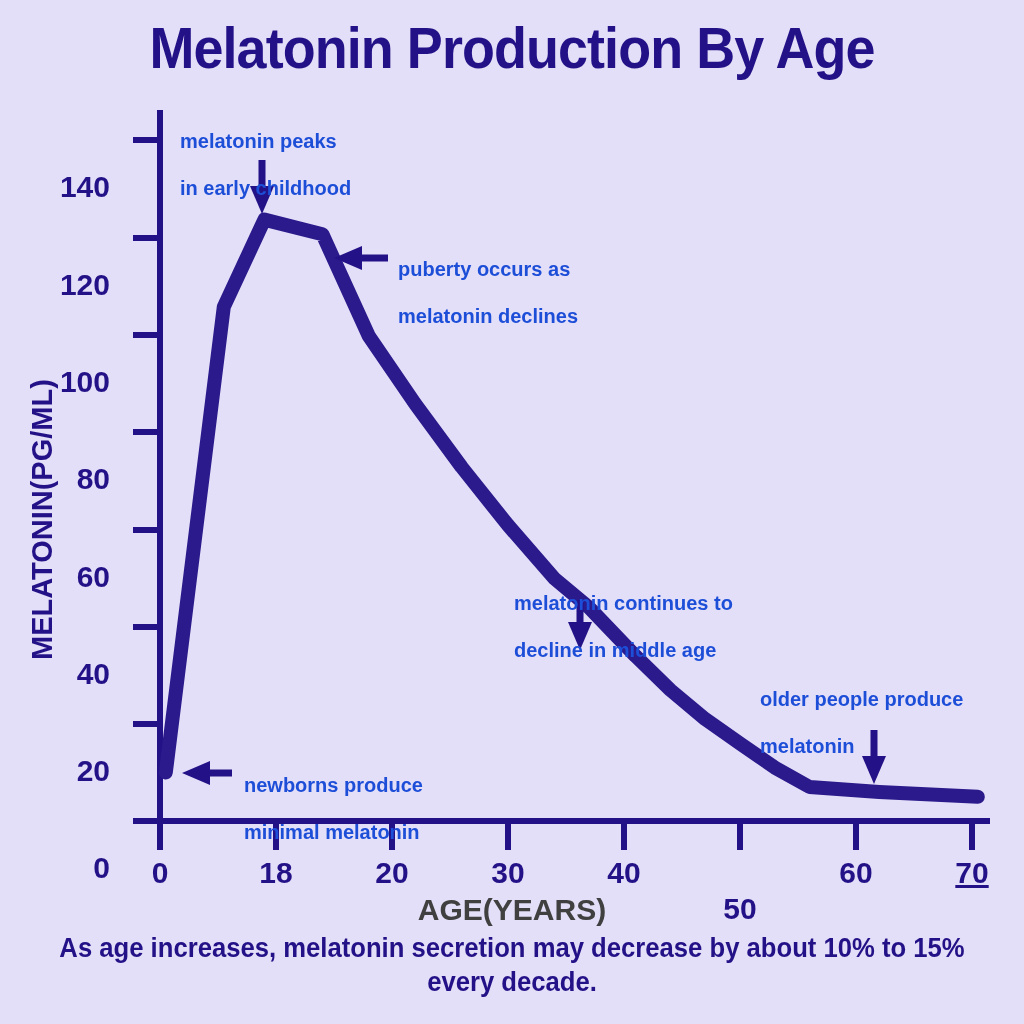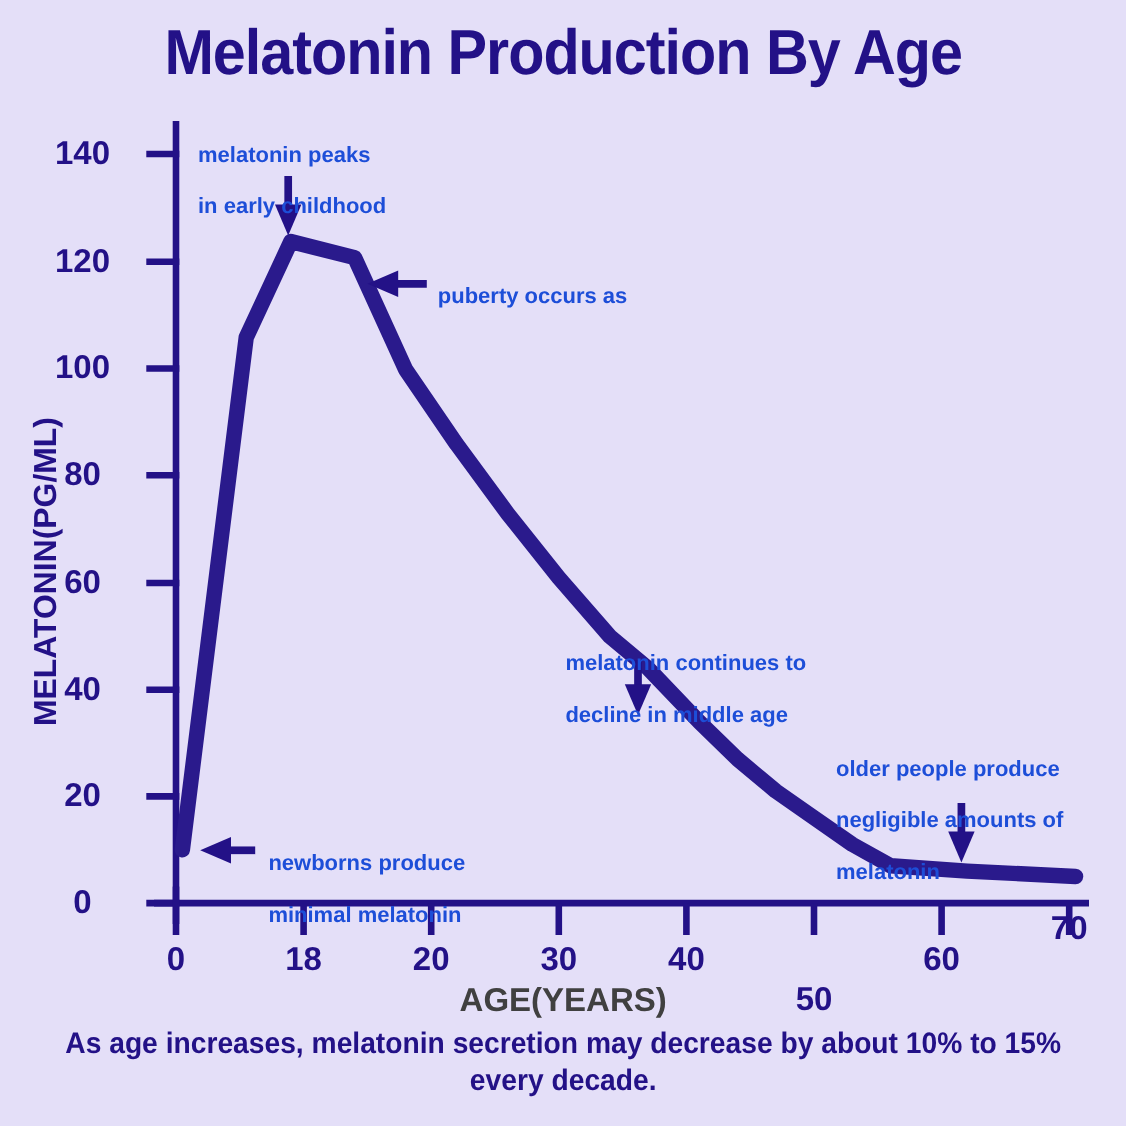--- a/index.html
+++ b/index.html
@@ -74,22 +74,23 @@
     font-size: 30px;
     font-weight: bold;
   }
   .tick-label {
     position: absolute;
     color: #231187;
     font-weight: bold;
     font-size: 30px;
   }
   .ytick-label {
-    text-align: center;
+    text-align: right;
     transform: translateY(-50%);
+    margin-top: 47px;
   }
   .xtick-label {
     text-align: center;
     transform: translateX(-50%);
   }
   .annot {
     position: absolute;
     color: #1d4ed8;
     font-size: 20px;
     font-weight: bold;
@@ -172,44 +173,44 @@
     <div class="tick-label ytick-label" style="left:40px; top:821px; width:70px;">0</div>
 
     
     <div class="tick-label xtick-label" style="left:160px; top:856px;">0</div>
     <div class="tick-label xtick-label" style="left:276px; top:856px;">18</div>
     <div class="tick-label xtick-label" style="left:392px; top:856px;">20</div>
     <div class="tick-label xtick-label" style="left:508px; top:856px;">30</div>
     <div class="tick-label xtick-label" style="left:624px; top:856px;">40</div>
     <div class="tick-label xtick-label" style="left:740px; top:892px;">50</div>
     <div class="tick-label xtick-label" style="left:856px; top:856px;">60</div>
-    <div class="tick-label xtick-label" style="left:972px; top:828px;">70</div>
+    <div class="tick-label xtick-label" style="left:972px; top:856px;text-decoration:underline;">70</div>
 
     
     <div class="ylabel">MELATONIN(PG/ML)</div>
     <div class="xlabel">AGE(YEARS)</div>
 
     
     <div class="annot" style="left:180px; top:106px;">
       <div>melatonin peaks</div>
       <div>in early childhood</div>
     </div>
 
     <div class="annot" style="left:398px; top:234px;">
       <div>puberty occurs as</div>
+      <div>melatonin declines</div>
     </div>
 
     <div class="annot" style="left:514px; top:568px;">
       <div>melatonin continues to</div>
       <div>decline in middle age</div>
     </div>
 
     <div class="annot" style="left:760px; top:664px;">
       <div>older people produce</div>
-      <div>negligible amounts of</div>
       <div>melatonin</div>
     </div>
 
     <div class="annot" style="left:244px; top:750px;">
       <div>newborns produce</div>
       <div>minimal melatonin</div>
     </div>
 
   </div>
 

